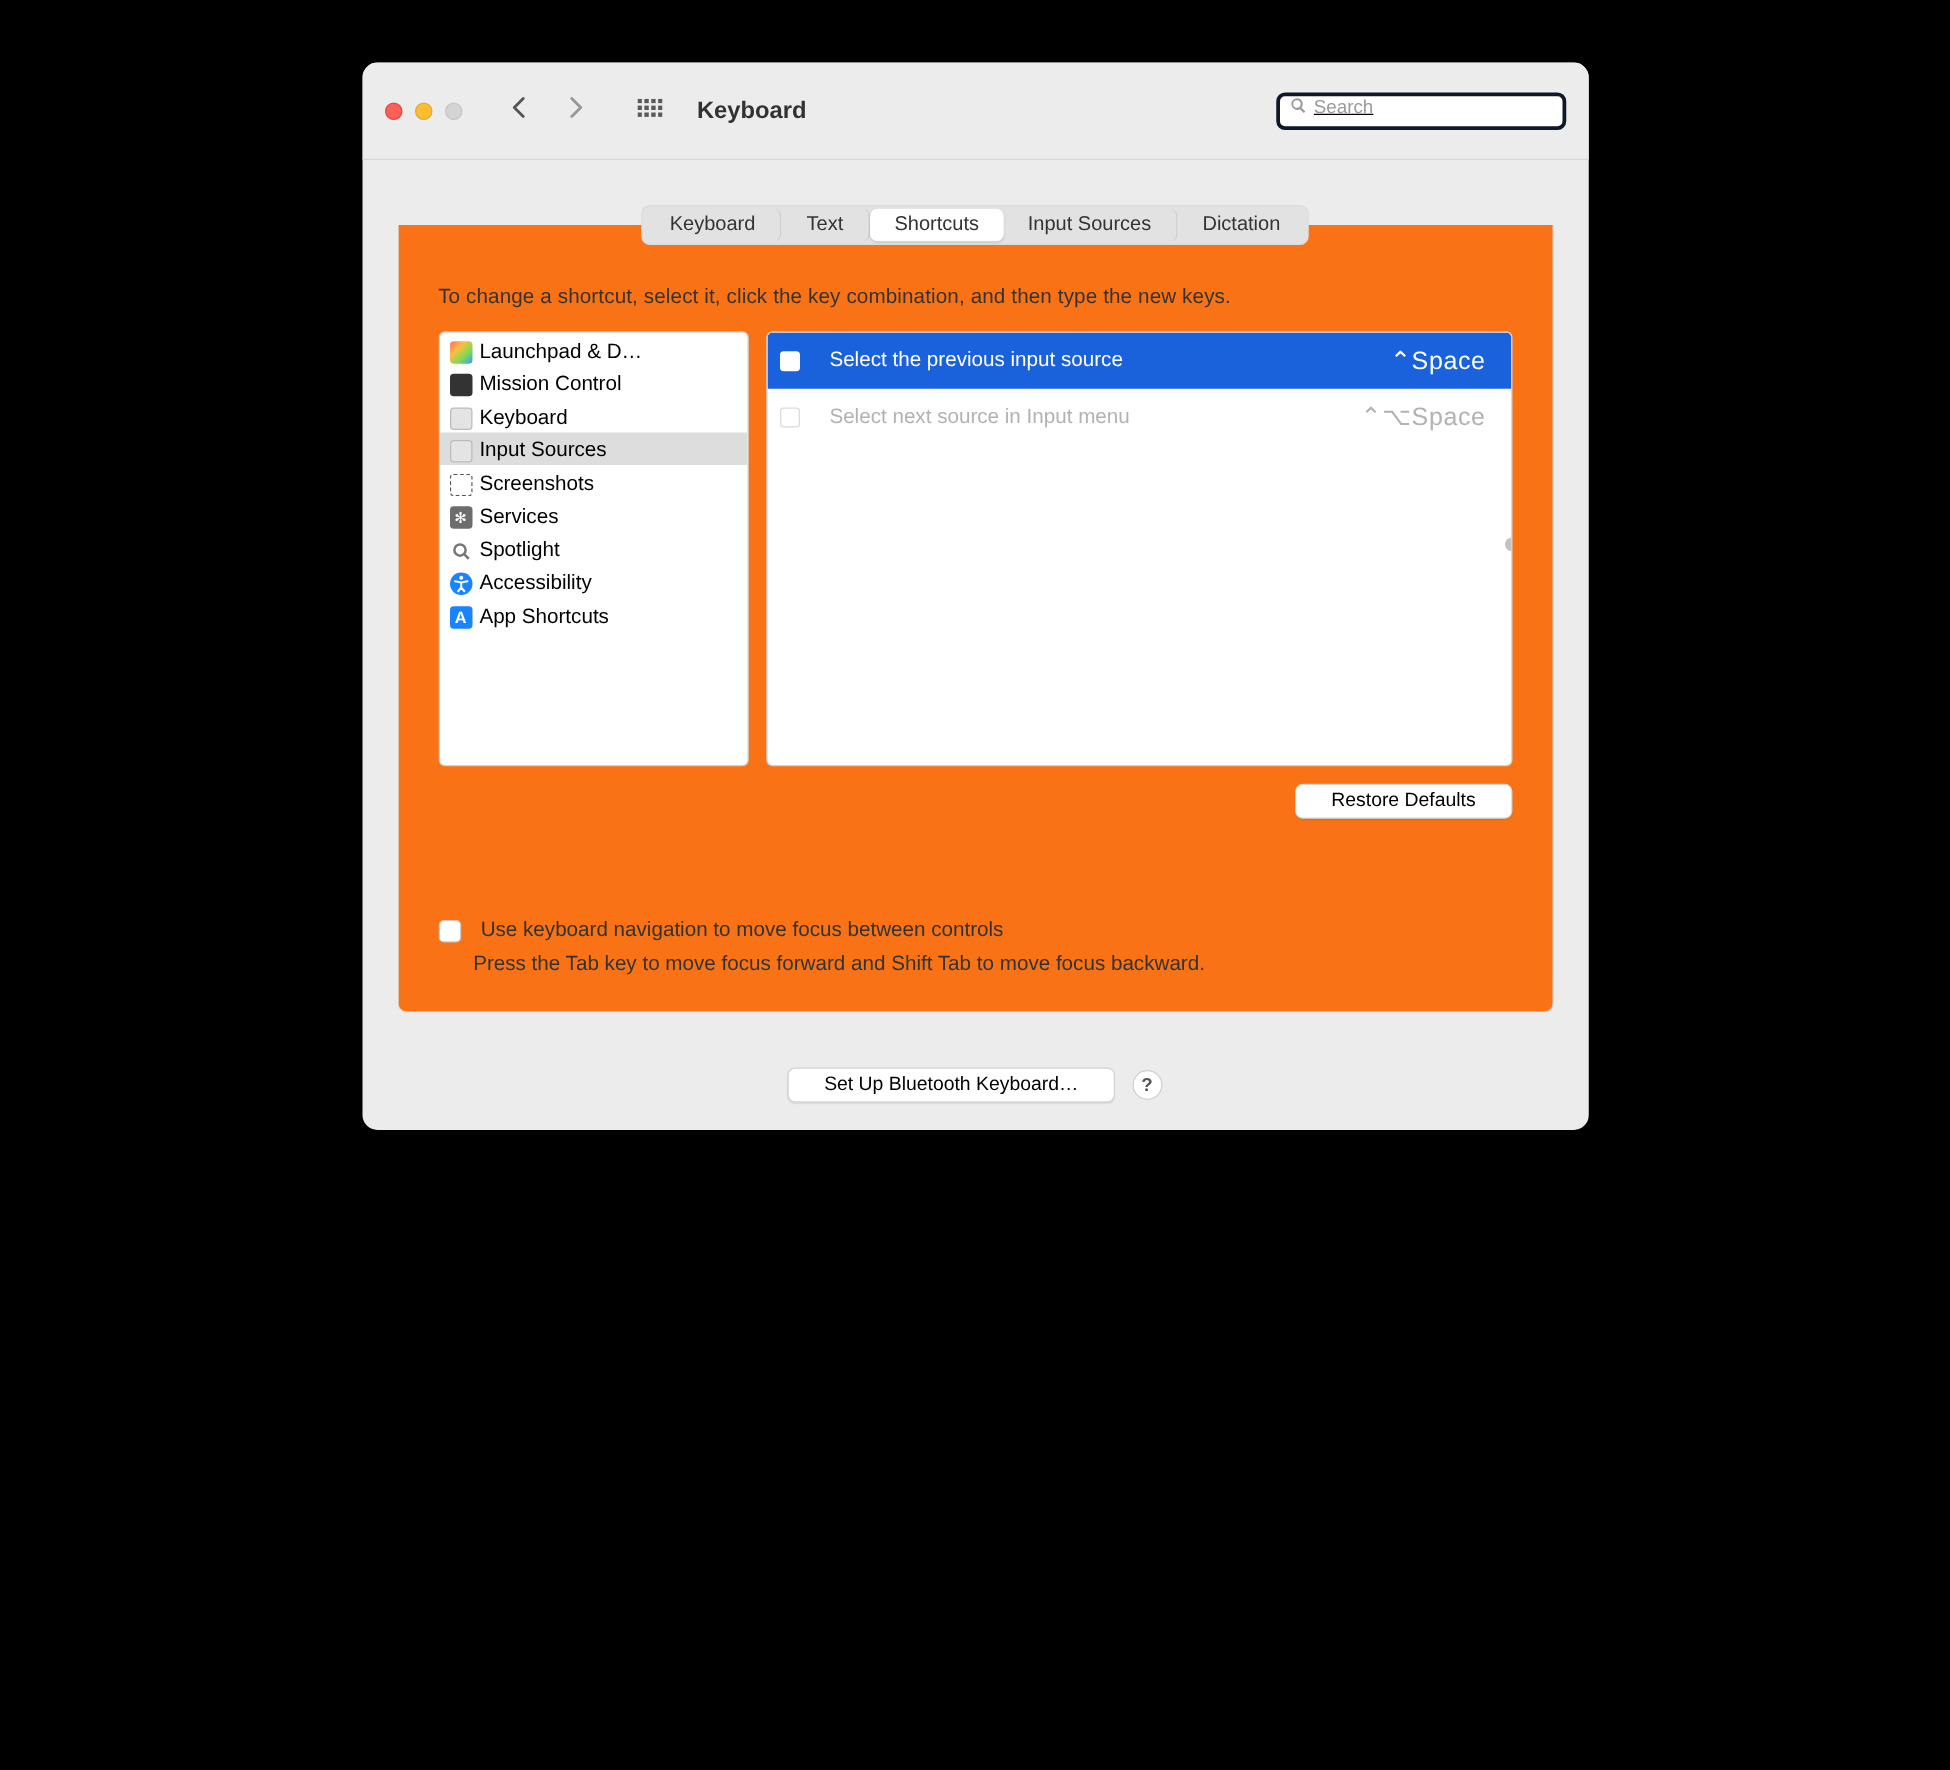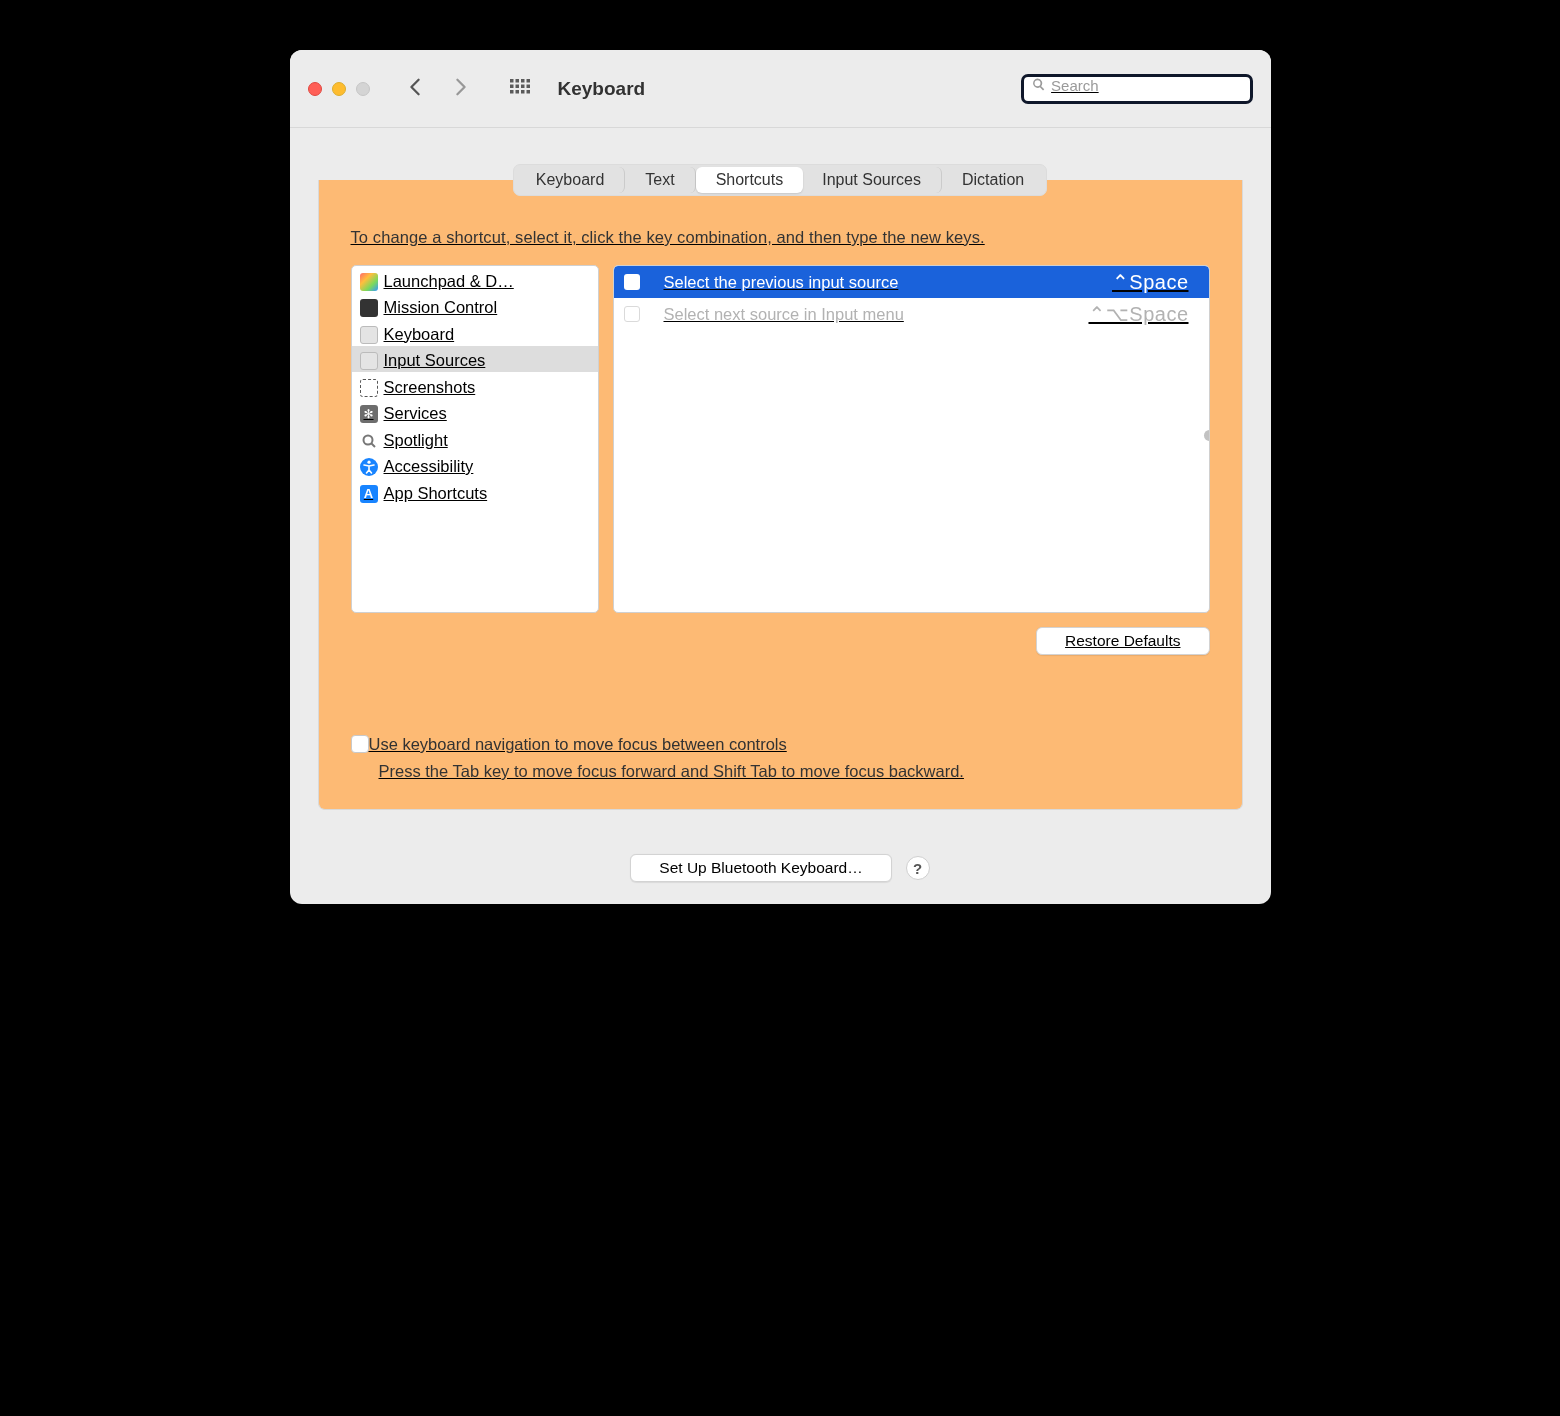--- a/index.html
+++ b/index.html
@@ -45,47 +45,47 @@
     .search-wrap input::placeholder { color:#9a9a9a; }
     
     .body { padding: 36px 28px 28px 28px; }
     
     .tabbar-wrap { display:flex; justify-content:center; }
     .tabbar { display:flex; background:#e2e2e2; border-radius:7px; padding:2px; border:1px solid #dcdcdc; }
     .tab { padding:4px 20px; font-size:16px; color:#333; border-radius:6px; cursor:default; border-right:1px solid #cbcbcb; }
     .tab:last-child { border-right:none; }
     .tab.active { background:#fff; box-shadow:0 1px 2px rgba(0,0,0,.12); border-right:none; margin-right:-1px;}
     
-    .panel { background:#fdba74; border:1px solid #d9d9d9; border-top:none; border-radius:0 0 7px 7px; padding:0 32px 28px 32px; margin-top:-16px; padding-top:48px;text-decoration:underline; }
+    .panel { background:#f97316; border:1px solid #d9d9d9; border-top:none; border-radius:0 0 7px 7px; padding:0 32px 28px 32px; margin-top:-16px; padding-top:48px; }
     
     .instructions { font-size:16.5px; color:#333; margin-bottom:18px; letter-spacing:.1px;}
     
     .split { display:flex; gap:14px; height:348px; }
     .list { width:248px; background:#fff; border:1px solid #d0d0d0; border-radius:5px; overflow:hidden; font-size:16.5px; }
     .list-item { display:flex; align-items:flex-end; padding:2px 8px; height:26.5px; gap:6px; white-space:nowrap; overflow:hidden; text-overflow:ellipsis; }
     .list-item.selected { background:#dddddd; }
     .li-icon { width:18px; height:18px; border-radius:3px; display:flex; align-items:center; justify-content:center; flex-shrink:0; }
     
     .table { flex:1; background:#fff; border:1px solid #d0d0d0; border-radius:5px; overflow:hidden; font-size:16.5px; position:relative; }
-    .row { display:flex; align-items:center; height:32px; padding:0 20px 0 10px; gap:24px; }
+    .row { display:flex; align-items:center; height:45px; padding:0 20px 0 10px; gap:24px; }
     .row.selected { background:#1a62db; color:#fff; border-top-left-radius:4px; border-top-right-radius:4px; }
     .row .chk { width:16px; height:16px; border-radius:3px; flex-shrink:0; }
     .row.selected .chk { background:#fff; }
     .row:not(.selected) .chk { border:1.5px solid #c8c8c8; background:#fff; }
     .row .label { flex:1; }
     .row .keys { font-size:20px; letter-spacing:.5px; }
     .row.disabled .keys, .row.disabled .label { color:#b2b2b2; }
     .row.disabled .chk { border-color:#dadada; }
     .scroll-knob { position:absolute; right:-6px; top:164px; width:11px; height:11px; border-radius:50%; background:#c2c2c2;  }
     
     .restore-row { display:flex; justify-content:flex-end; margin-top:14px; }
     .btn { background:#fff; border:1px solid #d3d3d3; border-radius:6px; padding:4px 28px; font-size:15.5px; box-shadow:0 .5px 1px rgba(0,0,0,.08); }
     
     .kbnav { margin-top:80px; font-size:16.5px; color:#323232; }
-    .kbnav-row { display:flex; align-items:flex-start; gap:0; }
+    .kbnav-row { display:flex; align-items:center; gap:16px; }
     .kbnav-row .chk2 { width:18px; height:18px; border:1.5px solid #c9c9c9; border-radius:4px; background:#fff; }
     .kbnav .sub { margin-left:28px; margin-top:8px; color:#333; }
     
     .footer { display:flex; justify-content:center; align-items:center; gap:14px; padding:16px 28px 22px 28px; }
     .help { width:24px; height:24px; border-radius:50%; border:1px solid #cfcfcf; background:#fff; display:flex; align-items:center; justify-content:center; font-size:15px; font-weight:600; color:#555;}
   </style>
 </head>
 <body>
 
 <div class="window">

